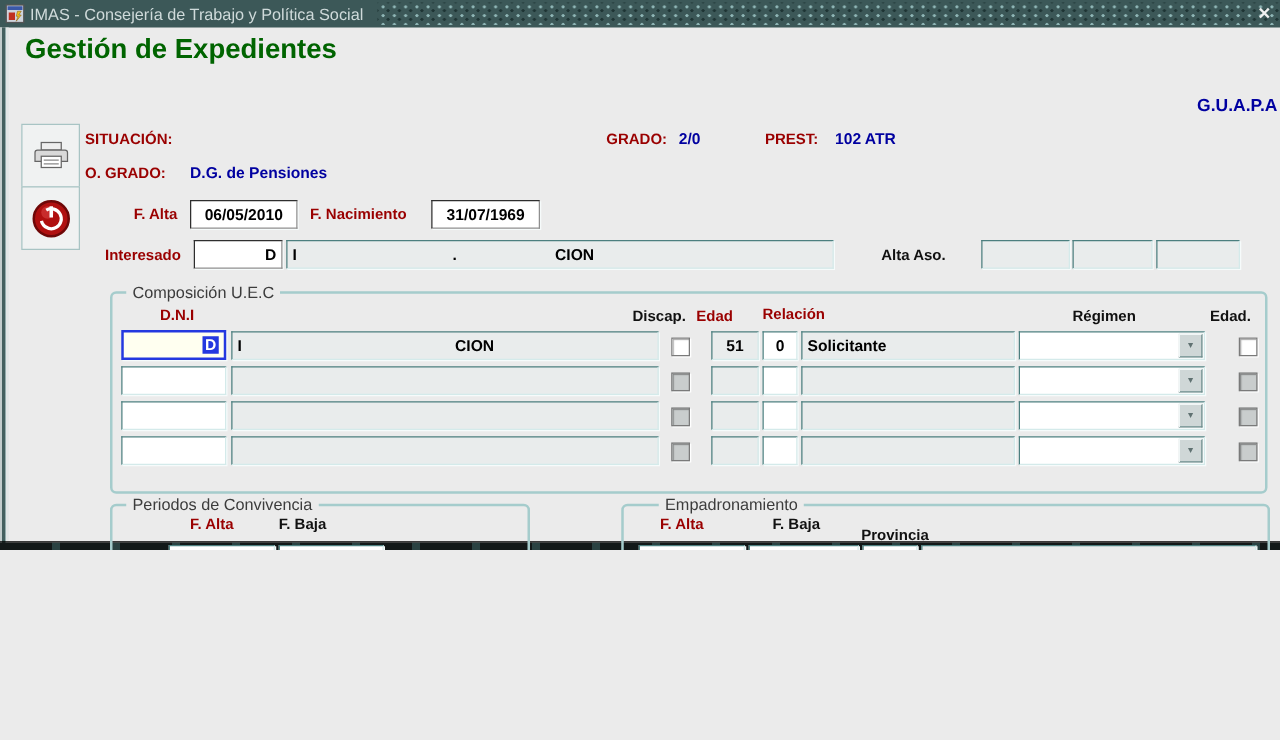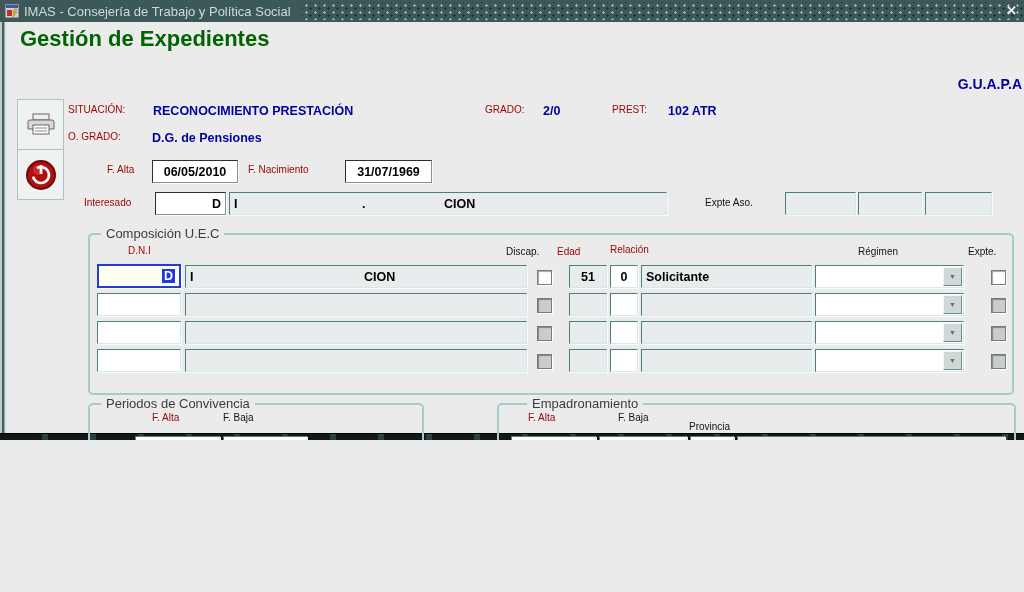--- a/index.html
+++ b/index.html
@@ -17,21 +17,21 @@
   .close-x{position:absolute;right:4px;top:2px;width:17px;height:17px;color:#f0f0f0;
        font-size:13px;font-weight:bold;text-align:center;line-height:17px;cursor:default;}
   .left-edge{position:absolute;left:0;top:22px;width:7px;bottom:0;
        background:linear-gradient(to right,#c2cccc 0 2px,#44605f 2px 4px,#93acac 4px 5px,#e2e6e6 5px 7px);}
   .bottom-edge{position:absolute;left:0;bottom:0;width:1024px;height:6px;border-top:1px solid #000;
        background:repeating-linear-gradient(to right,#121818 0 42px,#2a4242 42px 48px);}
 
   
   .page-title{position:absolute;left:20px;top:26px;font-size:22px;font-weight:bold;color:#006400;}
   .guapa{position:absolute;right:2px;top:76px;font-size:14px;font-weight:bold;color:#0000a0;}
-  .lbl{position:absolute;font-size:10px;font-weight:normal;color:#9a0000;white-space:nowrap;}
+  .lbl{position:absolute;font-size:12px;font-weight:bold;color:#9a0000;white-space:nowrap;}
   .lbl.blk{color:#111;}
   .val{position:absolute;font-size:12.5px;font-weight:bold;color:#0000a0;white-space:nowrap;}
   .gcapt{position:absolute;top:-9px;background:#ebebeb;padding:0 5px;font-size:13px;color:#3c3c3c;white-space:nowrap;}
 
   
   .fld{position:absolute;box-sizing:border-box;height:23px;background:#fff;border:1px solid;
        border-color:#4c7f7f #d4eaea #d4eaea #4c7f7f;box-shadow:1px 1px 0 #f6fbfb;
        font-size:12.5px;font-weight:bold;color:#000;padding:4px 4px 0;white-space:nowrap;overflow:hidden;}
   .fld.disp{background:#e9ecec;}
   .fld.dark{border-color:#2e2e2e #8f8f8f #8f8f8f #2e2e2e;}
@@ -90,54 +90,53 @@
       <circle cx="17" cy="17" r="14" fill="#b01010" stroke="#6e0808" stroke-width="2"></circle>
       <circle cx="14" cy="12" r="5" fill="#d84040" opacity="0.6"></circle>
       <g transform="rotate(-120 17 17)">
         <circle cx="17" cy="17" r="8" fill="none" stroke="#ffffff" stroke-width="2.6" stroke-dasharray="40 11"></circle>
       </g>
       <line x1="17" y1="7" x2="17" y2="16" stroke="#ffffff" stroke-width="2.8"></line>
     </svg>
   </div>
 
   <span class="lbl" style="left:68px;top:104px;">SITUACIÓN:</span>
-  <span class="val" style="left:153px;top:104px;">RECONOCIMIENTO PRESTACIÓN</span>
   <span class="lbl" style="left:485px;top:104px;">GRADO:</span>
   <span class="val" style="left:543px;top:104px;">2/0</span>
   <span class="lbl" style="left:612px;top:104px;">PREST:</span>
   <span class="val" style="left:668px;top:104px;text-align:center;">102 ATR</span>
   <span class="lbl" style="left:68px;top:131px;">O. GRADO:</span>
   <span class="val" style="left:152px;top:131px;">D.G. de Pensiones</span>
 
   <span class="lbl" style="left:107px;top:164px;">F. Alta</span>
   <div class="fld dark ctr" style="left:152px;top:160px;width:86px;">06/05/2010</div>
   <span class="lbl" style="left:248px;top:164px;">F. Nacimiento</span>
   <div class="fld dark ctr" style="left:345px;top:160px;width:87px;">31/07/1969</div>
 
   <span class="lbl" style="left:84px;top:197px;">Interesado</span>
   <div class="fld dark rt" style="left:155px;top:192px;width:71px;">D</div>
   <div class="fld disp" style="left:229px;top:192px;width:438px;">
     <span class="nspan" style="left:4px;">I</span>
     <span class="nspan" style="left:132px;">.</span>
     <span class="nspan" style="left:214px;">CION</span>
   </div>
-  <span class="lbl blk" style="left:705px;top:197px;">Expte Aso.</span>
+  <span class="lbl blk" style="left:705px;top:197px;">Alta Aso.</span>
   <div class="fld disp" style="left:785px;top:192px;width:71px;"></div>
   <div class="fld disp" style="left:858px;top:192px;width:64px;"></div>
   <div class="fld disp" style="left:925px;top:192px;width:67px;"></div>
 
   <div class="gbox" style="left:88px;top:233px;width:922px;height:158px;">
     <span class="gcapt" style="left:11px;">Composición U.E.C</span>
   </div>
   <span class="lbl" style="left:128px;top:245px;">D.N.I</span>
   <span class="lbl blk" style="left:506px;top:246px;">Discap.</span>
   <span class="lbl" style="left:557px;top:246px;">Edad</span>
   <span class="lbl" style="left:610px;top:244px;">Relación</span>
   <span class="lbl blk" style="left:858px;top:246px;">Régimen</span>
-  <span class="lbl blk" style="left:968px;top:246px;">Expte.</span>
+  <span class="lbl blk" style="left:968px;top:246px;">Edad.</span>
 
   <div class="fld focus" style="left:97px;top:264px;width:84px;height:24px;">
     <span class="sel">D</span>
   </div>
   <div class="fld disp" style="left:185px;top:265px;width:342px;">
     <span class="nspan" style="left:4px;">I</span>
     <span class="nspan" style="left:178px;">CION</span>
   </div>
   <div class="cb" style="left:537px;top:270px;"></div>
   <div class="fld disp ctr" style="left:569px;top:265px;width:38px;">51</div>

